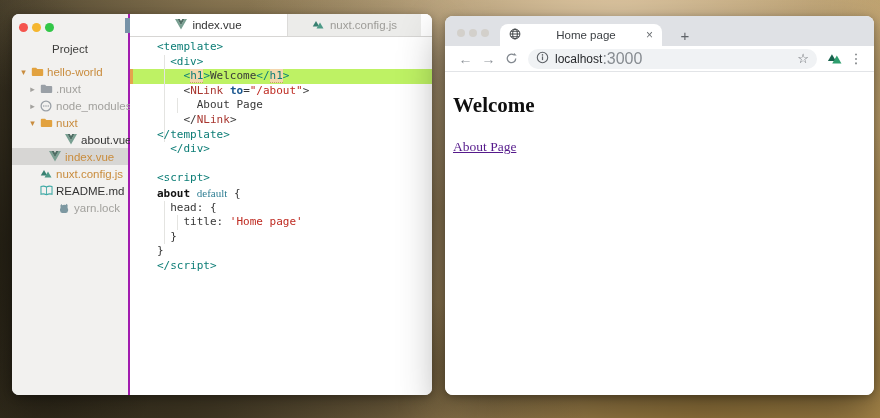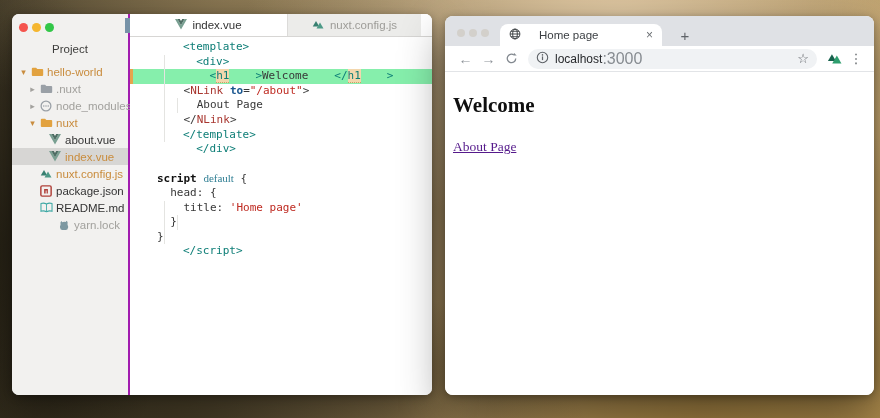--- a/index.html
+++ b/index.html
@@ -42,43 +42,43 @@
   .pane-notch { position:absolute; left:-5px; top:4px; width:5px; height:15px; background:#7793a8; z-index:3; }
 
   .tab-bar { height:23px; flex:0 0 23px; display:flex; background:#ffffff; border-bottom:1px solid #d7d6d4; }
   .ed-tab { display:flex; align-items:center; justify-content:center; gap:5px; font-size:11.5px; height:100%; }
   .ed-tab.active { width:157px; background:#ffffff; color:#333; }
   .ed-tab.inactive { width:134px; background:#ececea; color:#9d9c98; border-left:1px solid #dcdbd9; }
 
   .code-area { position:relative; flex:1; font-family:"DejaVu Sans Mono", monospace;
                font-size:11px; line-height:14.6px; padding-top:3px; overflow:hidden; }
   .code-line { position:relative; height:14.6px; white-space:pre; padding-left:27px; }
-  .code-line.active { background:#86efac; }
+  .code-line.active { background:#bef264; }
   .code-line.active::before { content:""; position:absolute; left:0; top:0; width:3px; height:14.6px; background:#e5a44d; }
   .guide { position:absolute; width:1px; background:#e4e4e1; z-index:0; }
   .tok { position:relative; z-index:1; }
-  .c-tag   { color:#0c7d76;margin-left:26px; }
+  .c-tag   { color:#0c7d76; }
   .c-taghl { color:#0c7d76; background:#f3d7ad; border-bottom:1px dotted #c9a265; }
   .c-cmp   { color:#a8362f; }
   .c-attr  { color:#19568f; font-weight:bold; }
   .c-str   { color:#bf2b22; }
   .c-kw    { color:#111; font-weight:bold; }
   .c-kw2   { color:#2f7e93;font-family:Liberation Serif, serif; }
   .c-plain, .c-punct { color:#383838; }
 
   
   .browser-window { left:445px; top:16px; width:429px; height:379px; border-radius:8px;
                     background:#ffffff; overflow:hidden; display:flex; flex-direction:column; }
   .b-tabbar { position:relative; height:30px; flex:0 0 30px; background:#dfe1e5; }
   .b-lights { position:absolute; left:12px; top:13px; display:flex; gap:4px; }
   .b-lights .dot { width:8px; height:8px; border-radius:50%; background:#d3d0cb; }
   .b-tab { position:absolute; left:55px; top:8px; width:162px; height:22px; background:#ffffff;
            border-radius:8px 8px 0 0; display:flex; align-items:center; padding:0 9px;
            font-size:11.5px; color:#3b3f43; }
-  .b-tab-title { flex:1; margin-left:18px; }
+  .b-tab-title { flex:1; margin-left:5px;text-align:center; }
   .b-tab-close { color:#6b6f73; font-size:12px; }
   .b-newtab { position:absolute; left:226px; top:8px; width:28px; height:22px; display:flex;
               align-items:center; justify-content:center; font-size:15px; color:#5f6368; }
   .b-toolbar { height:26px; flex:0 0 26px; background:#fff; display:flex; align-items:center;
                padding:0 9px; border-bottom:1px solid #e2e4e7; }
   .nav-btn { width:23px; text-align:center; font-size:14px; color:#8e9399; }
   .nav-btn.reload { display:flex; align-items:center; justify-content:center; }
   .omnibox { flex:1; height:20px; margin:0 6px 0 5px; background:#f0f2f4; border-radius:10px;
              display:flex; align-items:center; padding:0 8px; }
   .url-host { font-size:12px; color:#27292c; margin-left:6px; }
@@ -139,21 +139,21 @@
           </div>
           <div class="tree-row" style="padding-left: 15px;">
             <span class="tree-chevron t-orange">▾</span>
             <span class="tree-icon">
               <svg width="13" height="11" viewBox="0 0 16 13">
                 <path fill="#e2a23f" d="M1 3q0-1.2 1.2-1.2h4l1.6 1.6h6Q15 3.4 15 4.6v6.2q0 1.2-1.2 1.2H2.2Q1 12 1 10.8z"></path>
               </svg>
             </span>
             <span class="tree-label t-orange">nuxt</span>
           </div>
-          <div class="tree-row" style="padding-left: 24px;">
+          <div class="tree-row" style="padding-left: 40px;">
             <span class="tree-chevron t-dark"></span>
             <span class="tree-icon">
               <svg width="12" height="11" viewBox="0 0 24 22">
                 <path fill="#79a092" d="M0 0h4.8L12 12.6 19.2 0H24L12 21z"></path>
                 <path fill="#4e6e64" d="M4.8 0h4.8L12 4.2 14.4 0h4.8L12 12.6z"></path>
               </svg>
             </span>
             <span class="tree-label t-dark">about.vue</span>
           </div>
           <div class="tree-row selected" style="padding-left: 24px;">
@@ -168,30 +168,20 @@
           </div>
           <div class="tree-row" style="padding-left: 15px;">
             <span class="tree-chevron t-orange"></span>
             <span class="tree-icon">
               <svg width="13" height="11" viewBox="0 0 26 20">
                 <path fill="#377f70" d="M8 3l6.5 11H1.5z"></path>
                 <path fill="#4d9a87" d="M16 6l7 12H9z"></path>
               </svg>
             </span>
             <span class="tree-label t-orange">nuxt.config.js</span>
-          </div>
-          <div class="tree-row" style="padding-left: 15px;">
-            <span class="tree-chevron t-dark"></span>
-            <span class="tree-icon">
-              <svg width="12" height="12" viewBox="0 0 14 14">
-                <rect x="1" y="1" width="12" height="12" rx="1.5" fill="none" stroke="#b0413a" stroke-width="1.7"></rect>
-                <path d="M4.8 9.8V4.6h4.4v5.2H7.7V6.3H6.6v3.5z" fill="#b0413a"></path>
-              </svg>
-            </span>
-            <span class="tree-label t-dark">package.json</span>
           </div>
           <div class="tree-row" style="padding-left: 15px;">
             <span class="tree-chevron t-dark"></span>
             <span class="tree-icon">
               <svg width="13" height="11" viewBox="0 0 16 13">
                 <path d="M1.2 1.6Q4.6.4 8 2.1 11.4.4 14.8 1.6v9.5Q11.4 10 8 11.7 4.6 10 1.2 11.1z" fill="none" stroke="#3fa9a5" stroke-width="1.3"></path>
                 <path d="M8 2.1v9.6" stroke="#3fa9a5" stroke-width="1.1"></path>
               </svg>
             </span>
             <span class="tree-label t-dark">README.md</span>
@@ -229,21 +219,22 @@
       <div class="code-area" id="code-area">
           <div class="code-line"><span class="tok c-tag">&lt;template&gt;</span></div>
           <div class="code-line"><span class="tok c-plain">  </span><span class="tok c-tag">&lt;div&gt;</span></div>
           <div class="code-line active"><span class="tok c-plain">    </span><span class="tok c-tag">&lt;</span><span class="tok c-taghl">h1</span><span class="tok c-tag">&gt;</span><span class="tok c-plain">Welcome</span><span class="tok c-tag">&lt;/</span><span class="tok c-taghl">h1</span><span class="tok c-tag">&gt;</span></div>
           <div class="code-line"><span class="tok c-plain">    </span><span class="tok c-punct">&lt;</span><span class="tok c-cmp">NLink</span><span class="tok c-plain"> </span><span class="tok c-attr">to</span><span class="tok c-punct">=</span><span class="tok c-str">"/about"</span><span class="tok c-punct">&gt;</span></div>
           <div class="code-line"><span class="tok c-plain">      About Page</span></div>
           <div class="code-line"><span class="tok c-plain">    </span><span class="tok c-punct">&lt;/</span><span class="tok c-cmp">NLink</span><span class="tok c-punct">&gt;</span></div>
           <div class="code-line"><span class="tok c-tag">&lt;/template&gt;</span></div>
           <div class="code-line"><span class="tok c-plain">  </span><span class="tok c-tag">&lt;/div&gt;</span></div>
           <div class="code-line">&nbsp;</div>
-          <div class="code-line"><span class="tok c-kw">script</span><span class="tok c-plain"> </span><span class="tok c-kw2">default</span><span class="tok c-plain"> {</span></div>
+          <div class="code-line"><span class="tok c-tag">&lt;script&gt;</span></div>
+          <div class="code-line"><span class="tok c-kw">about</span><span class="tok c-plain"> </span><span class="tok c-kw2">default</span><span class="tok c-plain"> {</span></div>
           <div class="code-line"><span class="tok c-plain">  head: {</span></div>
           <div class="code-line"><span class="tok c-plain">    title: </span><span class="tok c-str">'Home page'</span></div>
           <div class="code-line"><span class="tok c-plain">  }</span></div>
           <div class="code-line"><span class="tok c-plain">}</span></div>
           <div class="code-line"><span class="tok c-tag">&lt;/script&gt;</span></div>
           <div class="guide" style="left: 34px; top: 17.6px; height: 87.6px;"></div>
           <div class="guide" style="left: 47px; top: 61.4px; height: 14.6px;"></div>
           <div class="guide" style="left: 34px; top: 163.6px; height: 43.8px;"></div>
           <div class="guide" style="left: 47px; top: 178.2px; height: 14.6px;"></div>
         </div>

